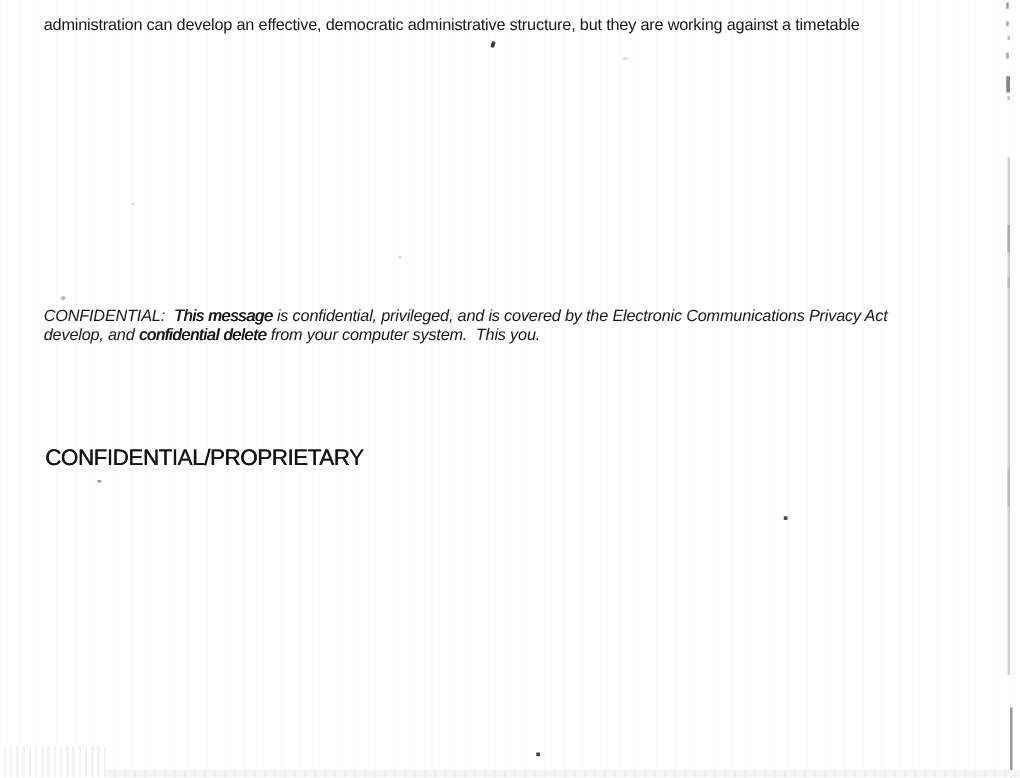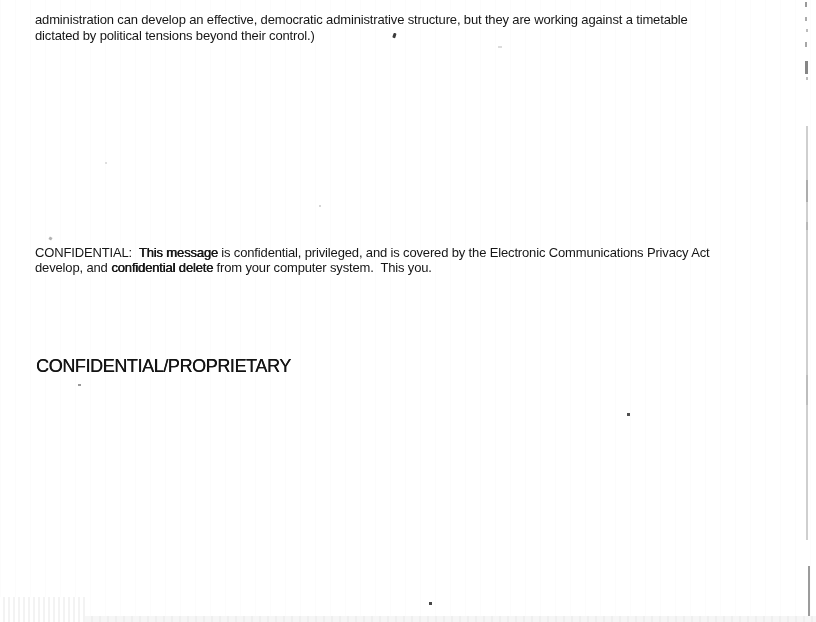--- a/index.html
+++ b/index.html
@@ -17,21 +17,21 @@
       #ffffff;
   }
   .para {
     position: absolute;
     color: #161616;
     font-size: 13px;
     letter-spacing: -0.15px;
   }
   .tline { white-space: pre; }
   .para.top    { left: 35px; top: 12px;  line-height: 16px; }
-  .para.legal  { left: 35px; top: 245px; line-height: 15px; }
+  .para.legal  { left: 35px; top: 245px; line-height: 15px; font-style: italic; }
   .hv { text-shadow: 0.55px 0 0 currentColor; } 
   .footer-label {
     position: absolute;
     left: 36px; top: 356px;
     color: #141414;
     font-size: 18px;
     letter-spacing: -0.4px;
     white-space: pre;
     text-shadow: 0.3px 0 0 currentColor;
   }
@@ -68,21 +68,20 @@
     background: repeating-linear-gradient(90deg, #ffffff 0 3px, #f3f3f3 3px 5px);
   }
 </style>
 </head>
 <body>
 
 <div class="page">
 
   <div class="para top">
       <div class="tline">administration can develop an effective, democratic administrative structure, but they are working against a timetable</div>
-      <div class="tline">dictated by political tensions beyond their control.)</div>
     </div>
 
   <span class="speck apostrophe"></span>
 
   <div class="para legal">
       <div class="tline"><span>CONFIDENTIAL:  </span><span class="hv">This message</span><span> is confidential, privileged, and is covered by the Electronic Communications Privacy Act</span></div>
       <div class="tline"><span>develop, and </span><span class="hv">confidential delete</span><span> from your computer system.  This you.</span></div>
     </div>
 
   <div class="footer-label">CONFIDENTIAL/PROPRIETARY</div>

